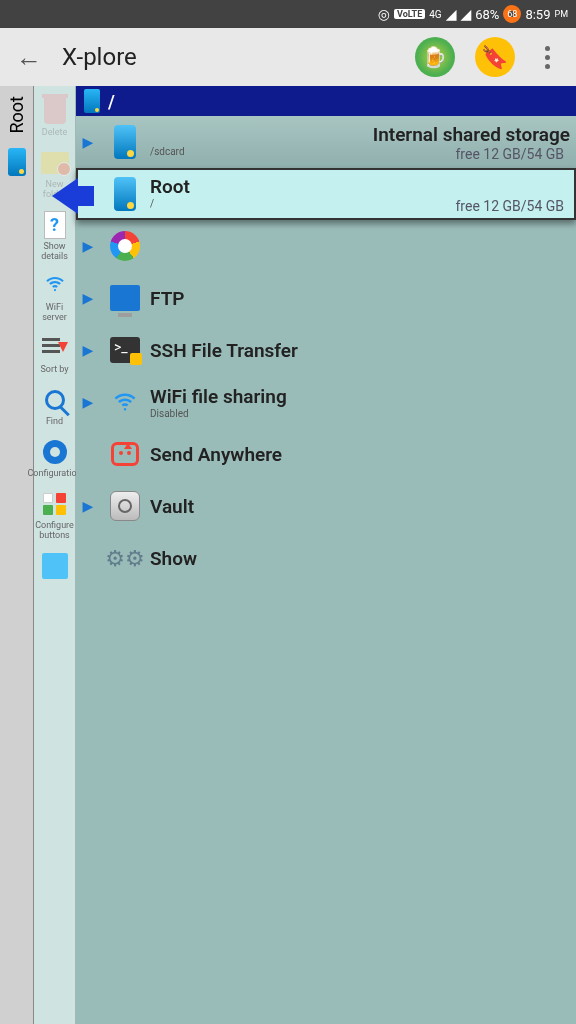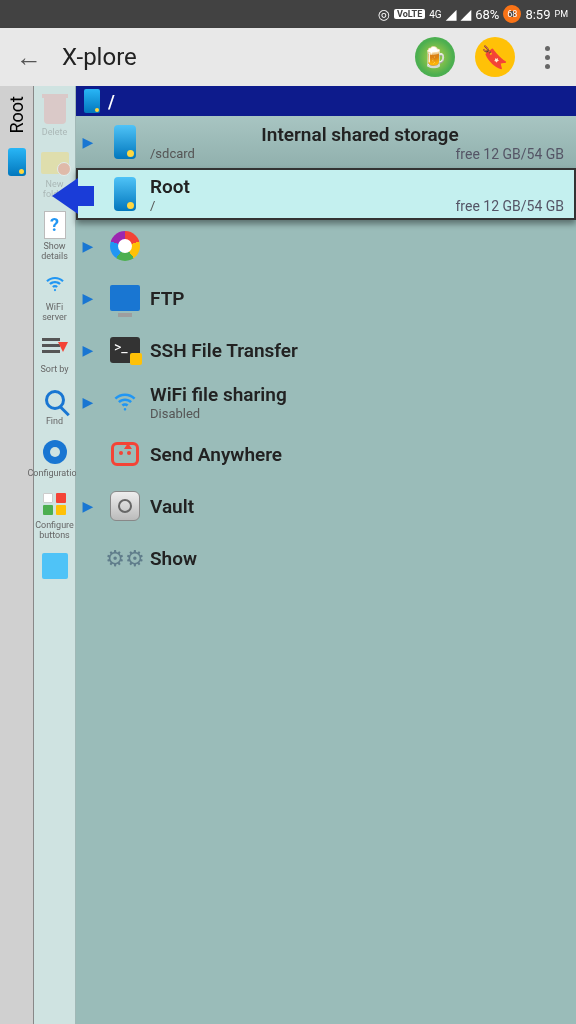--- a/index.html
+++ b/index.html
@@ -63,21 +63,21 @@
 .ssh-ic{width:30px;height:26px;background:#333;border-radius:3px;position:relative;color:#fff;font-size:14px;display:flex;align-items:flex-start;padding:2px 4px}
 .ssh-ic::after{content:"";position:absolute;bottom:-2px;right:-2px;width:12px;height:12px;background:#ffc107;border-radius:2px}
 .send-ic{width:28px;height:24px;border:3px solid #f44336;border-radius:6px;position:relative}
 .send-ic::before{content:"";position:absolute;top:6px;left:5px;width:4px;height:4px;background:#f44336;border-radius:50%;box-shadow:8px 0 #f44336}
 .send-ic::after{content:"";position:absolute;top:-6px;right:4px;border:4px solid transparent;border-bottom:6px solid #f44336}
 .vault-ic{width:30px;height:30px;background:linear-gradient(#eee,#bbb);border-radius:6px;border:1px solid #888;display:flex;align-items:center;justify-content:center}
 .vault-ic span{width:14px;height:14px;border:2px solid #666;border-radius:50%}
 .show-ic{color:#607d8b;font-size:22px}
 .itembody{flex:1;display:flex;flex-direction:column}
 .itemname{font-size:19px;font-weight:600;color:#222}
-.itemsub{font-size:13px;color:#555}
+.itemsub{font-size:10px;color:#555}
 .iteminfo{font-size:14px;color:#556;align-self:flex-end;padding-right:6px}
 .arrow-indicator{position:absolute;left:34px;top:178px;width:0;height:0;border:18px solid transparent;border-right:26px solid #1a3cd8;z-index:5}
 .arrow-indicator::after{content:"";position:absolute;left:24px;top:-10px;width:18px;height:20px;background:#1a3cd8}
 </style>
 </head>
 <body>
 
 <div class="statusbar">
   <span class="sb-icon">◎</span>
   <span class="volte">VoLTE</span>
@@ -184,21 +184,21 @@
       <span class="phone-mini2"></span>
       <span>/</span>
     </div>
     <div id="items">
         <div class="item shade">
           <span class="expander">▶</span>
           <div class="itemicon">
             <div class="phone-ic"></div>
           </div>
           <div class="itembody">
-            <div style="display:flex;justify-content:center;align-items:baseline">
+            <div style="display:flex;justify-content:flex-end;align-items:baseline">
               <span class="itemname">Internal shared storage</span>
             </div>
             <div style="display:flex;justify-content:space-between">
               <span class="itemsub">/sdcard</span>
               <span class="iteminfo">free 12 GB/54 GB</span>
             </div>
           </div>
         </div>
         <div class="item selected">
           <span class="expander">▶</span>

